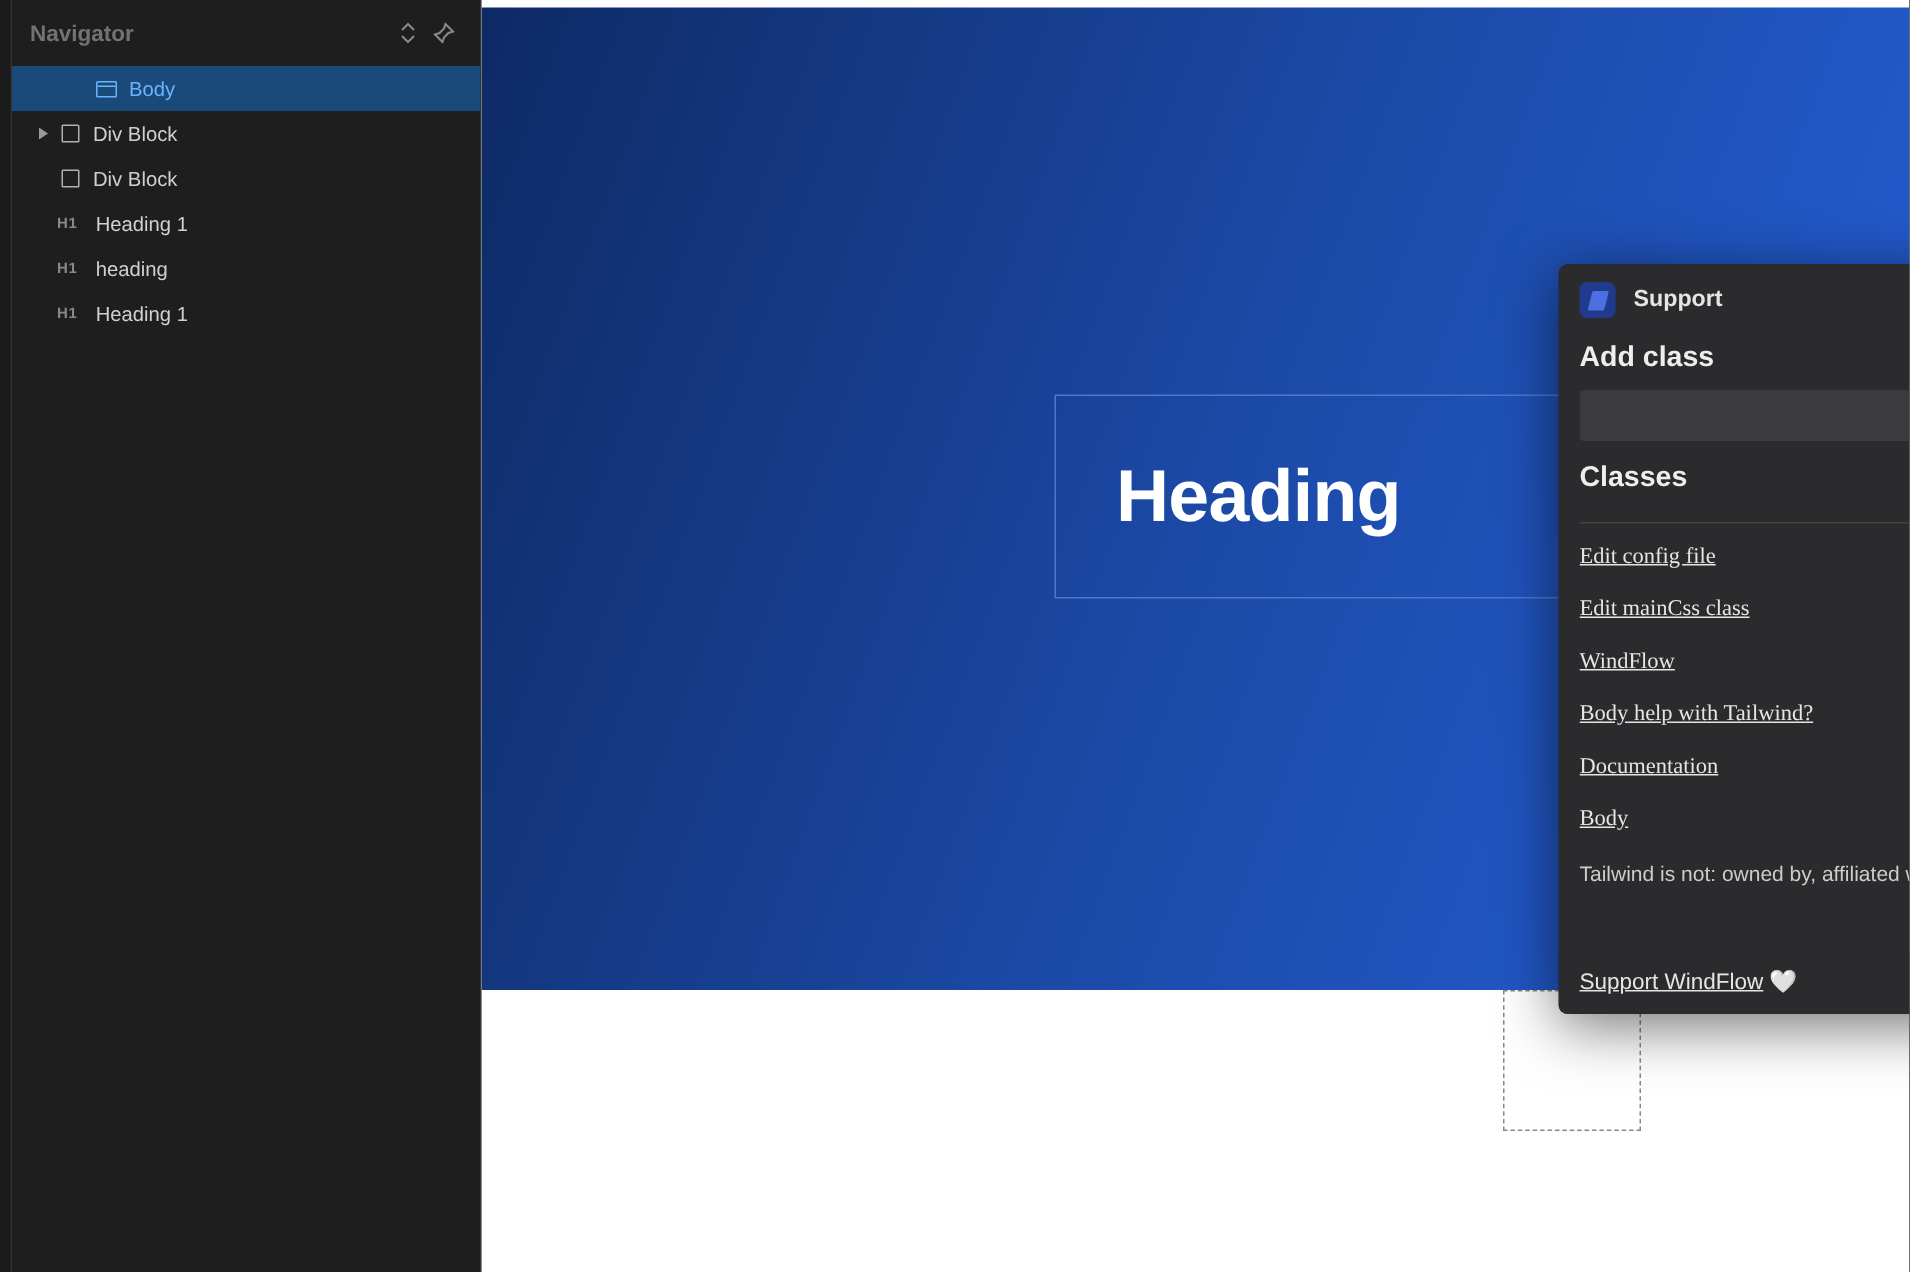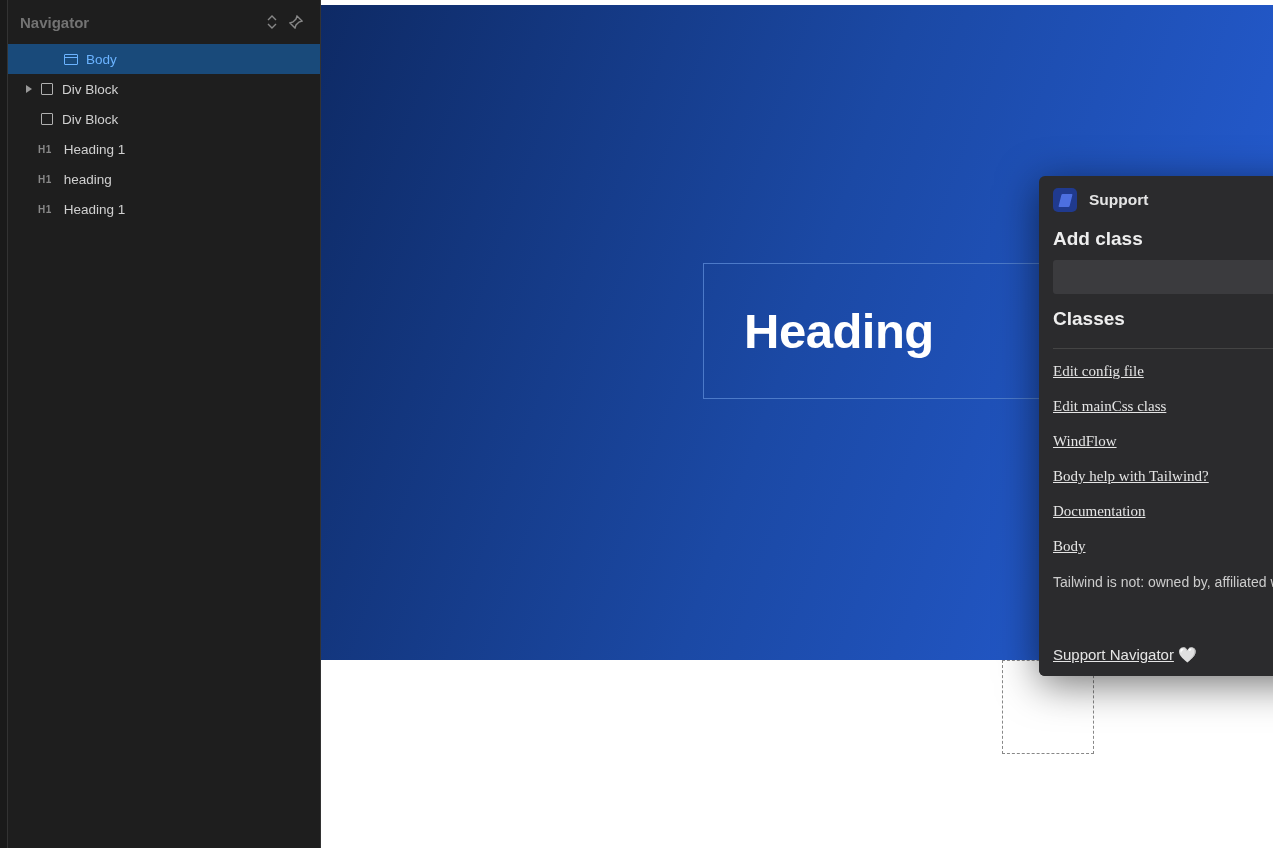--- a/index.html
+++ b/index.html
@@ -159,18 +159,18 @@
               <a>Edit config file</a>
               <a>Edit mainCss class</a>
               <a>WindFlow</a>
               <a>Body help with Tailwind?</a>
               <a>Documentation</a>
               <a>Body</a>
             </div>
           <div class="disclaimer">Tailwind is not: owned by, affiliated with, nor</div>
         </div>
         <div class="popup-footer">
-          <a><span>Support Navigator</span><span class="heart">🤍</span></a>
+          <a><span>Support WindFlow</span><span class="heart">🤍</span></a>
         </div>
       </div>
     </div>
   </main>
 </div>
 
 </body></html>

